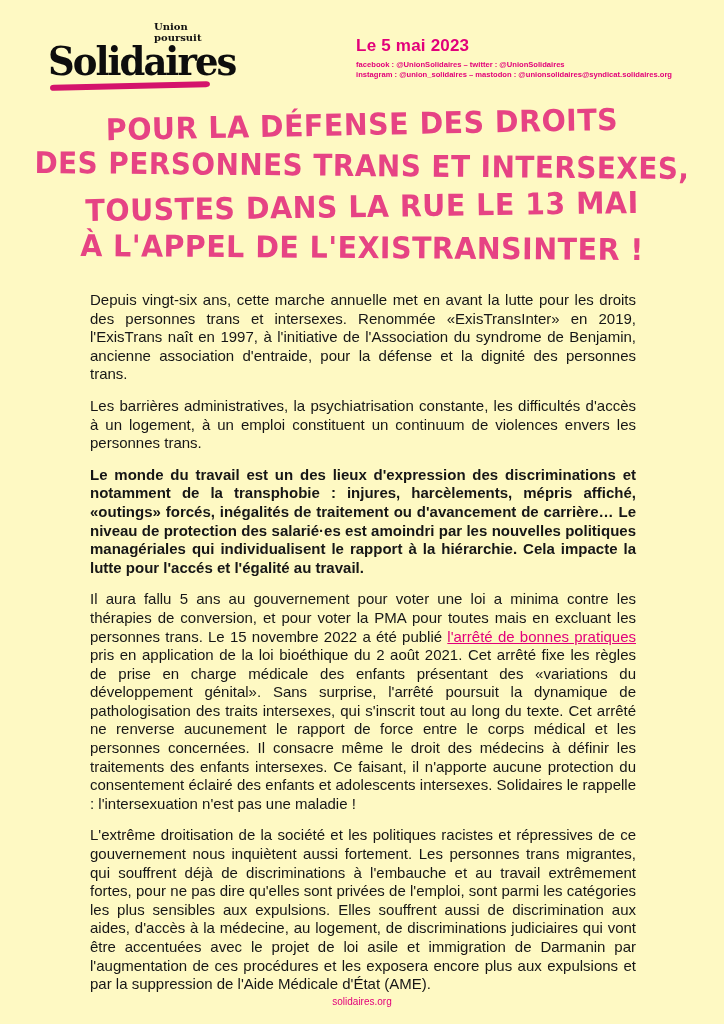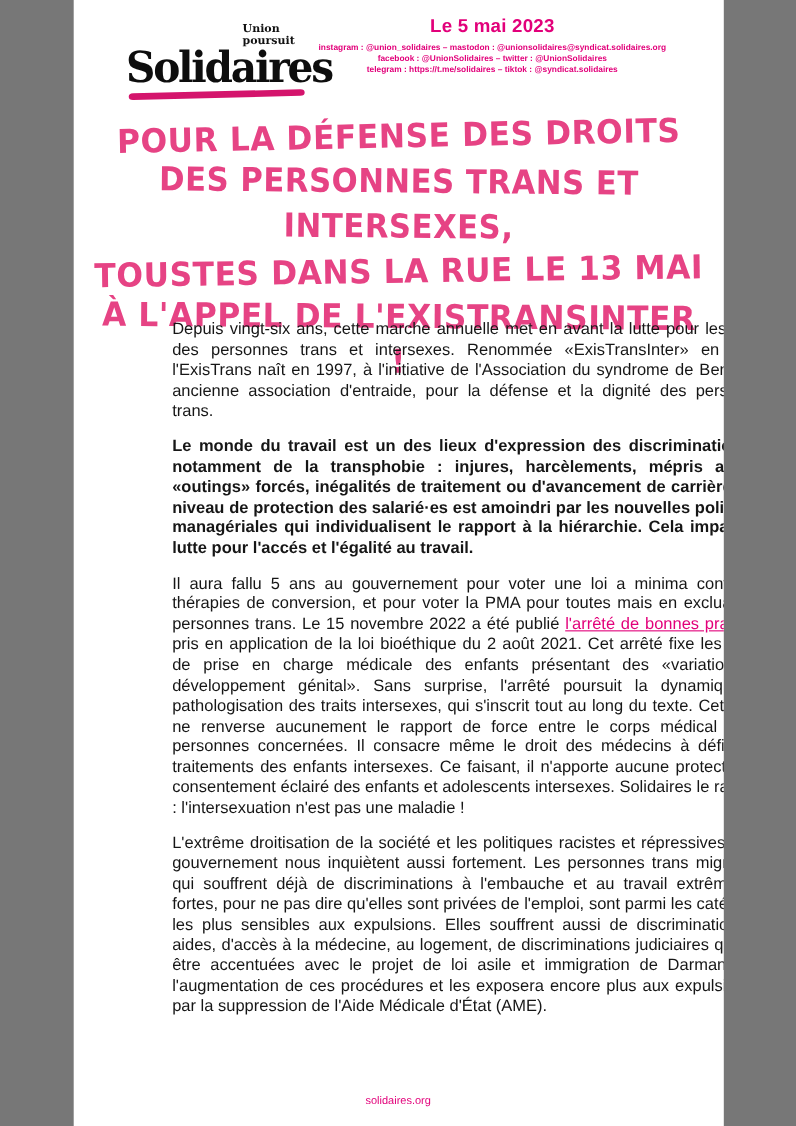--- a/index.html
+++ b/index.html
@@ -1,20 +1,20 @@
 <!DOCTYPE html>
 <html lang="fr" style="--accent: #e2007a; --headline: #e64384; --logo-underline: #d4146c;"><head>
 <meta charset="utf-8">
 <style>
   html,body{margin:0;padding:0;background:#777;}
   .page{
     position:relative;
-    width:591px;height:1024px;
+    width:724px;height:1024px;
     margin:0 auto;
-    background:#ffffff;
+    background:#fef9c3;
     font-family:"Liberation Sans",sans-serif;
     color:#161616;
     overflow:hidden;
   }
   
   .logo{position:absolute;left:48px;top:22px;width:175px;}
   .logo-top{
     margin-left:106px;
     font-family:"DejaVu Serif",serif;
     font-weight:bold;font-size:10px;line-height:1.05;
@@ -27,22 +27,22 @@
     transform:scaleY(1.05);
   }
   .logo-underline{
     margin-top:3px;margin-left:2px;
     width:160px;height:6px;
     background:var(--logo-underline);
     border-radius:4px/3px;
     transform:rotate(-1.4deg);
   }
   .header-meta{
-    position:absolute;right:52px;top:14px;
-    text-align:center;color:var(--accent);
+    position:absolute;right:52px;top:36px;
+    text-align:left;color:var(--accent);
   }
   .date{font-size:17px;font-weight:bold;letter-spacing:.2px;}
   .socials{margin-top:4px;font-size:7.6px;font-weight:bold;line-height:1.32;}
   
   .headline{
     position:absolute;top:104px;left:0;right:0;
     text-align:center;
     color:var(--headline);
     font-family:"DejaVu Sans",sans-serif;
     font-weight:900;
@@ -87,35 +87,35 @@
       <div>Union</div>
       <div>poursuit</div>
     </div>
     <div class="logo-name">Solidaires</div>
     <div class="logo-underline"></div>
   </div>
 
   <div class="header-meta">
     <div class="date">Le 5 mai 2023</div>
     <div class="socials">
+      <div>facebook : @UnionSolidaires – twitter : @UnionSolidaires</div>
       <div>instagram : @union_solidaires – mastodon : @unionsolidaires@syndicat.solidaires.org</div>
-      <div>facebook : @UnionSolidaires – twitter : @UnionSolidaires</div>
-      <div>telegram : https://t.me/solidaires – tiktok : @syndicat.solidaires</div>
     </div>
   </div>
 
   <div class="headline">
     <div class="hl-line">POUR LA DÉFENSE DES DROITS</div>
     <div class="hl-line">DES PERSONNES TRANS ET INTERSEXES,</div>
     <div class="hl-line">TOUSTES DANS LA RUE LE 13 MAI</div>
     <div class="hl-line">À L'APPEL DE L'EXISTRANSINTER !</div>
   </div>
 
   <div class="body-text">
     <p>Depuis vingt-six ans, cette marche annuelle met en avant la lutte pour les droits des personnes trans et intersexes. Renommée «ExisTransInter» en 2019, l'ExisTrans naît en 1997, à l'initiative de l'Association du syndrome de Benjamin, ancienne association d'entraide, pour la défense et la dignité des personnes trans.</p>
+    <p>Les barrières administratives, la psychiatrisation constante, les difficultés d'accès à un logement, à un emploi constituent un continuum de violences envers les personnes trans.</p>
     <p class="bold-par">Le monde du travail est un des lieux d'expression des discriminations et notamment de la transphobie : injures, harcèlements, mépris affiché, «outings» forcés, inégalités de traitement ou d'avancement de carrière… Le niveau de protection des salarié·es est amoindri par les nouvelles politiques managériales qui individualisent le rapport à la hiérarchie. Cela impacte la lutte pour l'accés et l'égalité au travail.</p>
     <p><span>Il aura fallu 5 ans au gouvernement pour voter une loi a minima contre les thérapies de conversion, et pour voter la PMA pour toutes mais en excluant les personnes trans. Le 15 novembre 2022 a été publié </span><a class="doc-link">l'arrêté de bonnes pratiques</a><span> pris en application de la loi bioéthique du 2 août 2021. Cet arrêté fixe les règles de prise en charge médicale des enfants présentant des «variations du développement génital». Sans surprise, l'arrêté poursuit la dynamique de pathologisation des traits intersexes, qui s'inscrit tout au long du texte. Cet arrêté ne renverse aucunement le rapport de force entre le corps médical et les personnes concernées. Il consacre même le droit des médecins à définir les traitements des enfants intersexes. Ce faisant, il n'apporte aucune protection du consentement éclairé des enfants et adolescents intersexes. Solidaires le rappelle : l'intersexuation n'est pas une maladie !</span></p>
     <p>L'extrême droitisation de la société et les politiques racistes et répressives de ce gouvernement nous inquiètent aussi fortement. Les personnes trans migrantes, qui souffrent déjà de discriminations à l'embauche et au travail extrêmement fortes, pour ne pas dire qu'elles sont privées de l'emploi, sont parmi les catégories les plus sensibles aux expulsions. Elles souffrent aussi de discrimination aux aides, d'accès à la médecine, au logement, de discriminations judiciaires qui vont être accentuées avec le projet de loi asile et immigration de Darmanin par l'augmentation de ces procédures et les exposera encore plus aux expulsions et par la suppression de l'Aide Médicale d'État (AME).</p>
   </div>
 
   <div class="footer">
     <a>solidaires.org</a>
   </div>
 
 </div>

